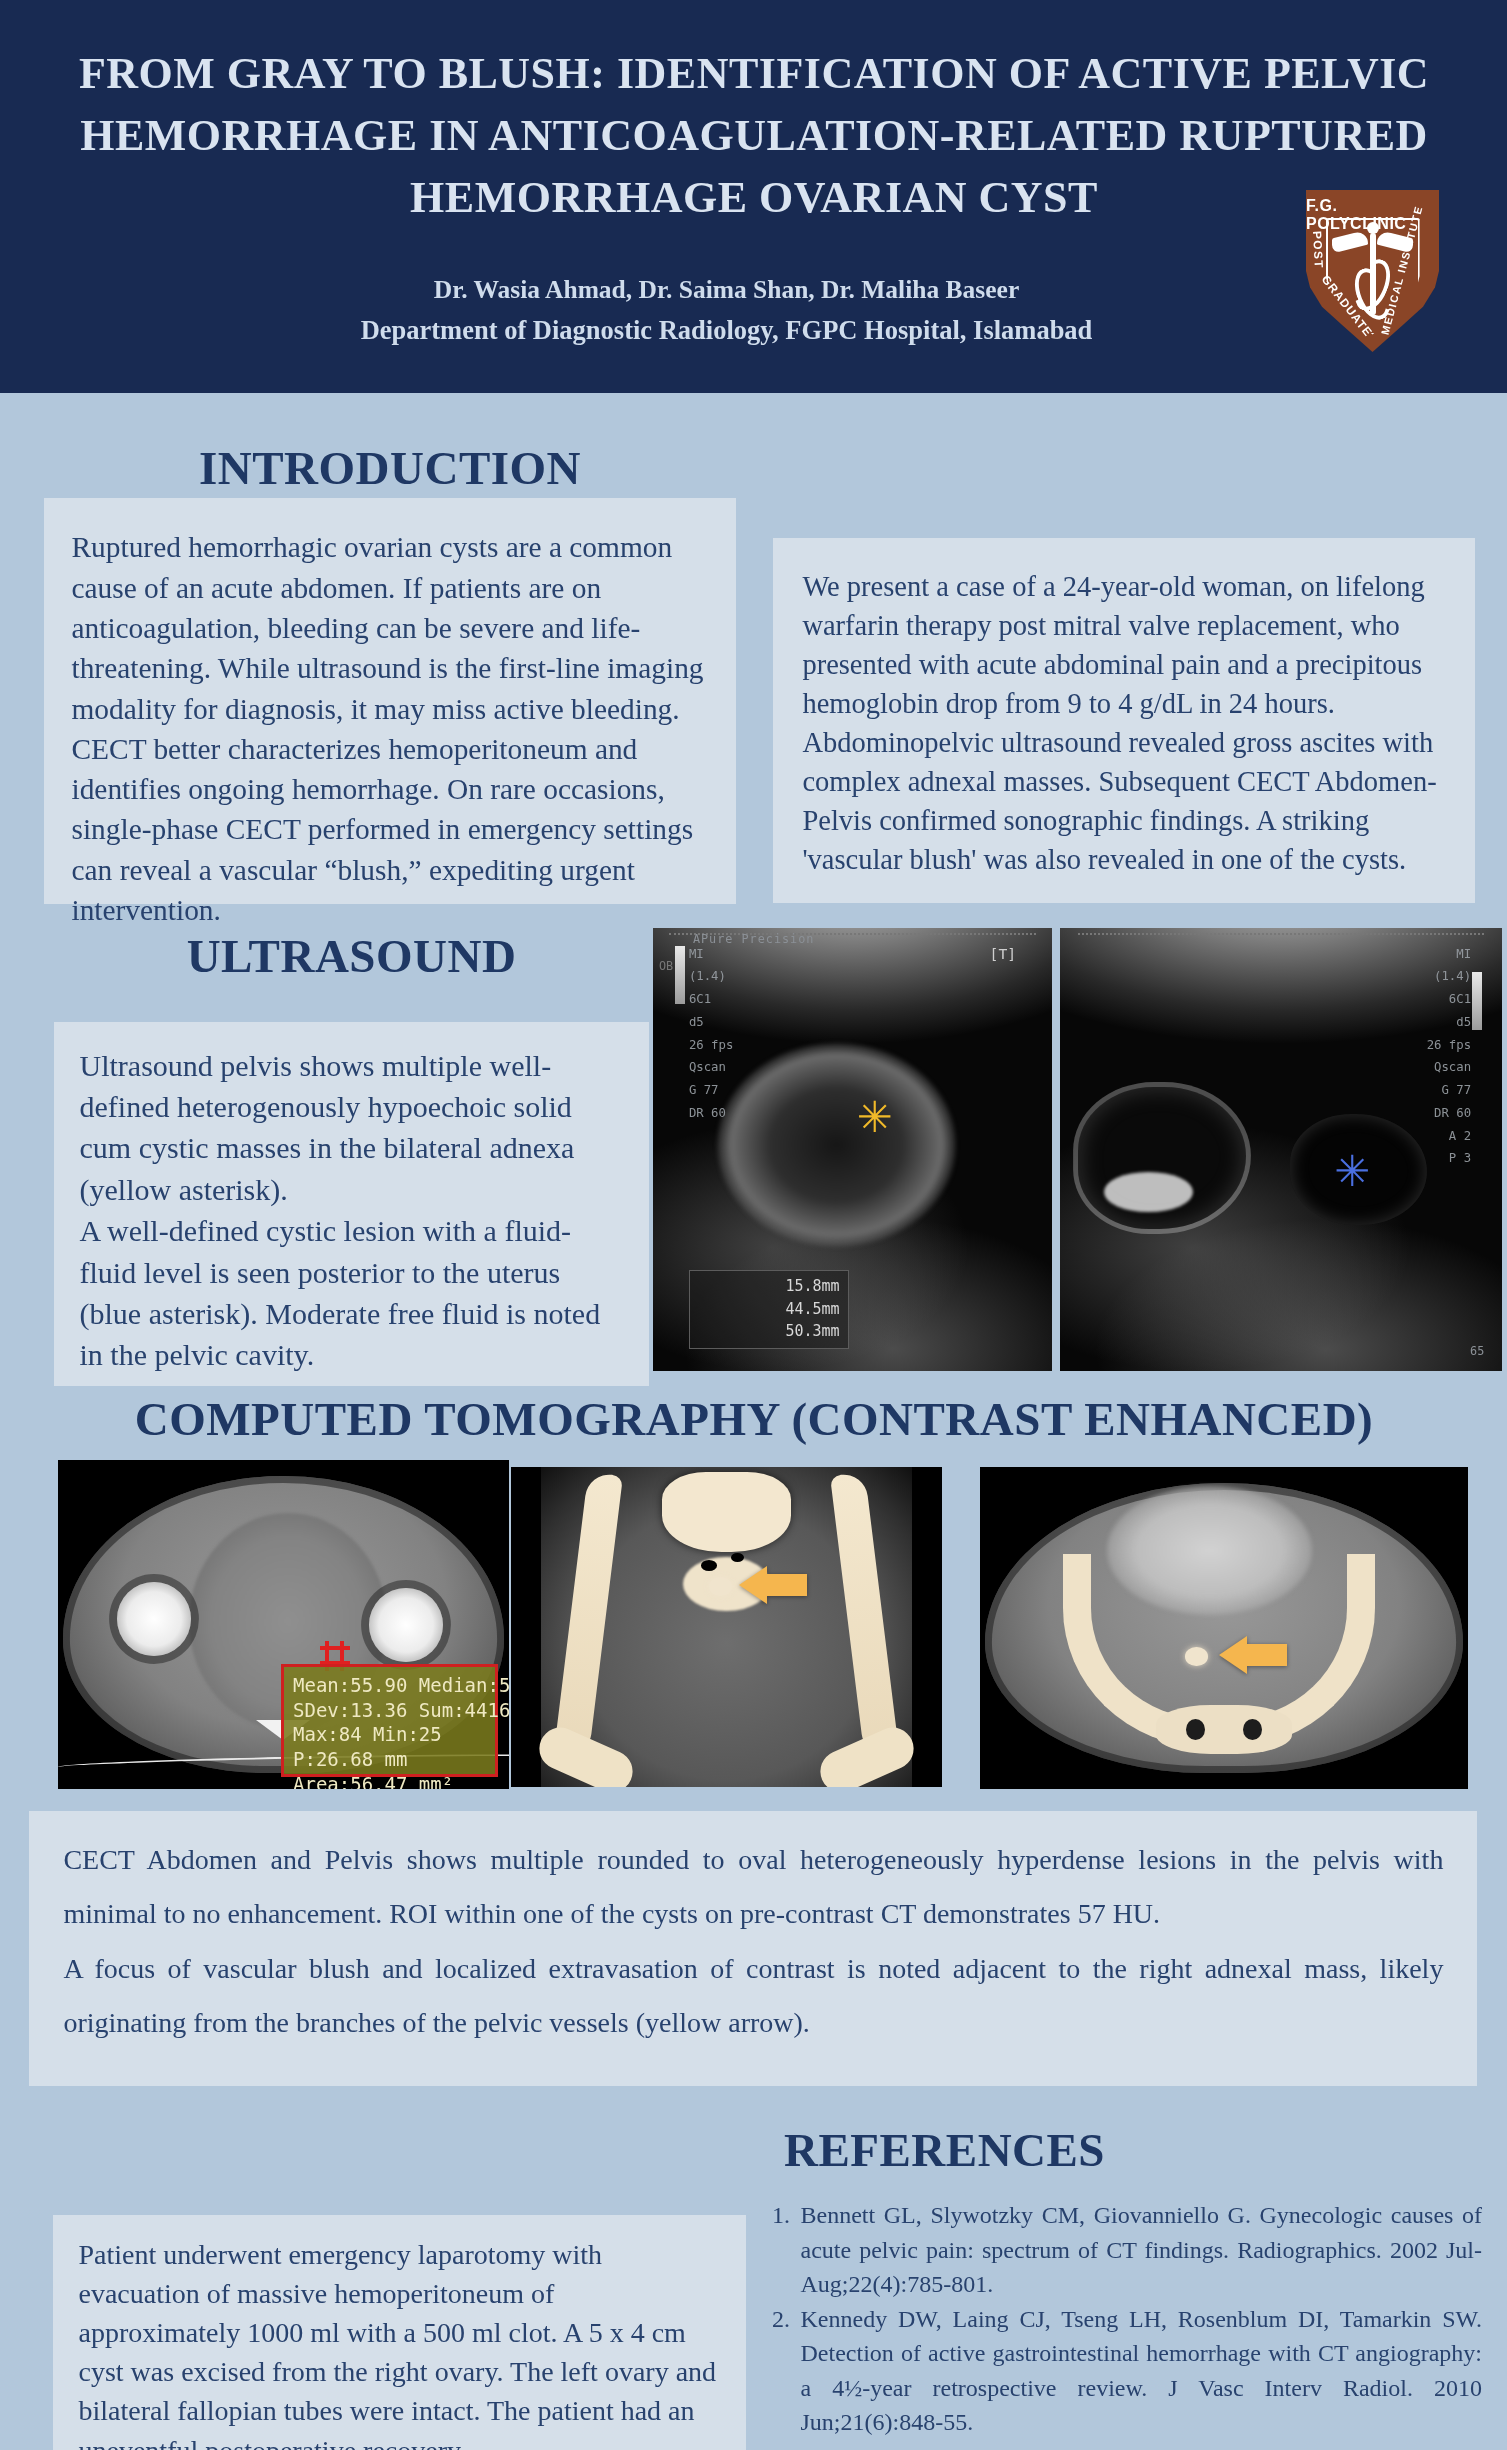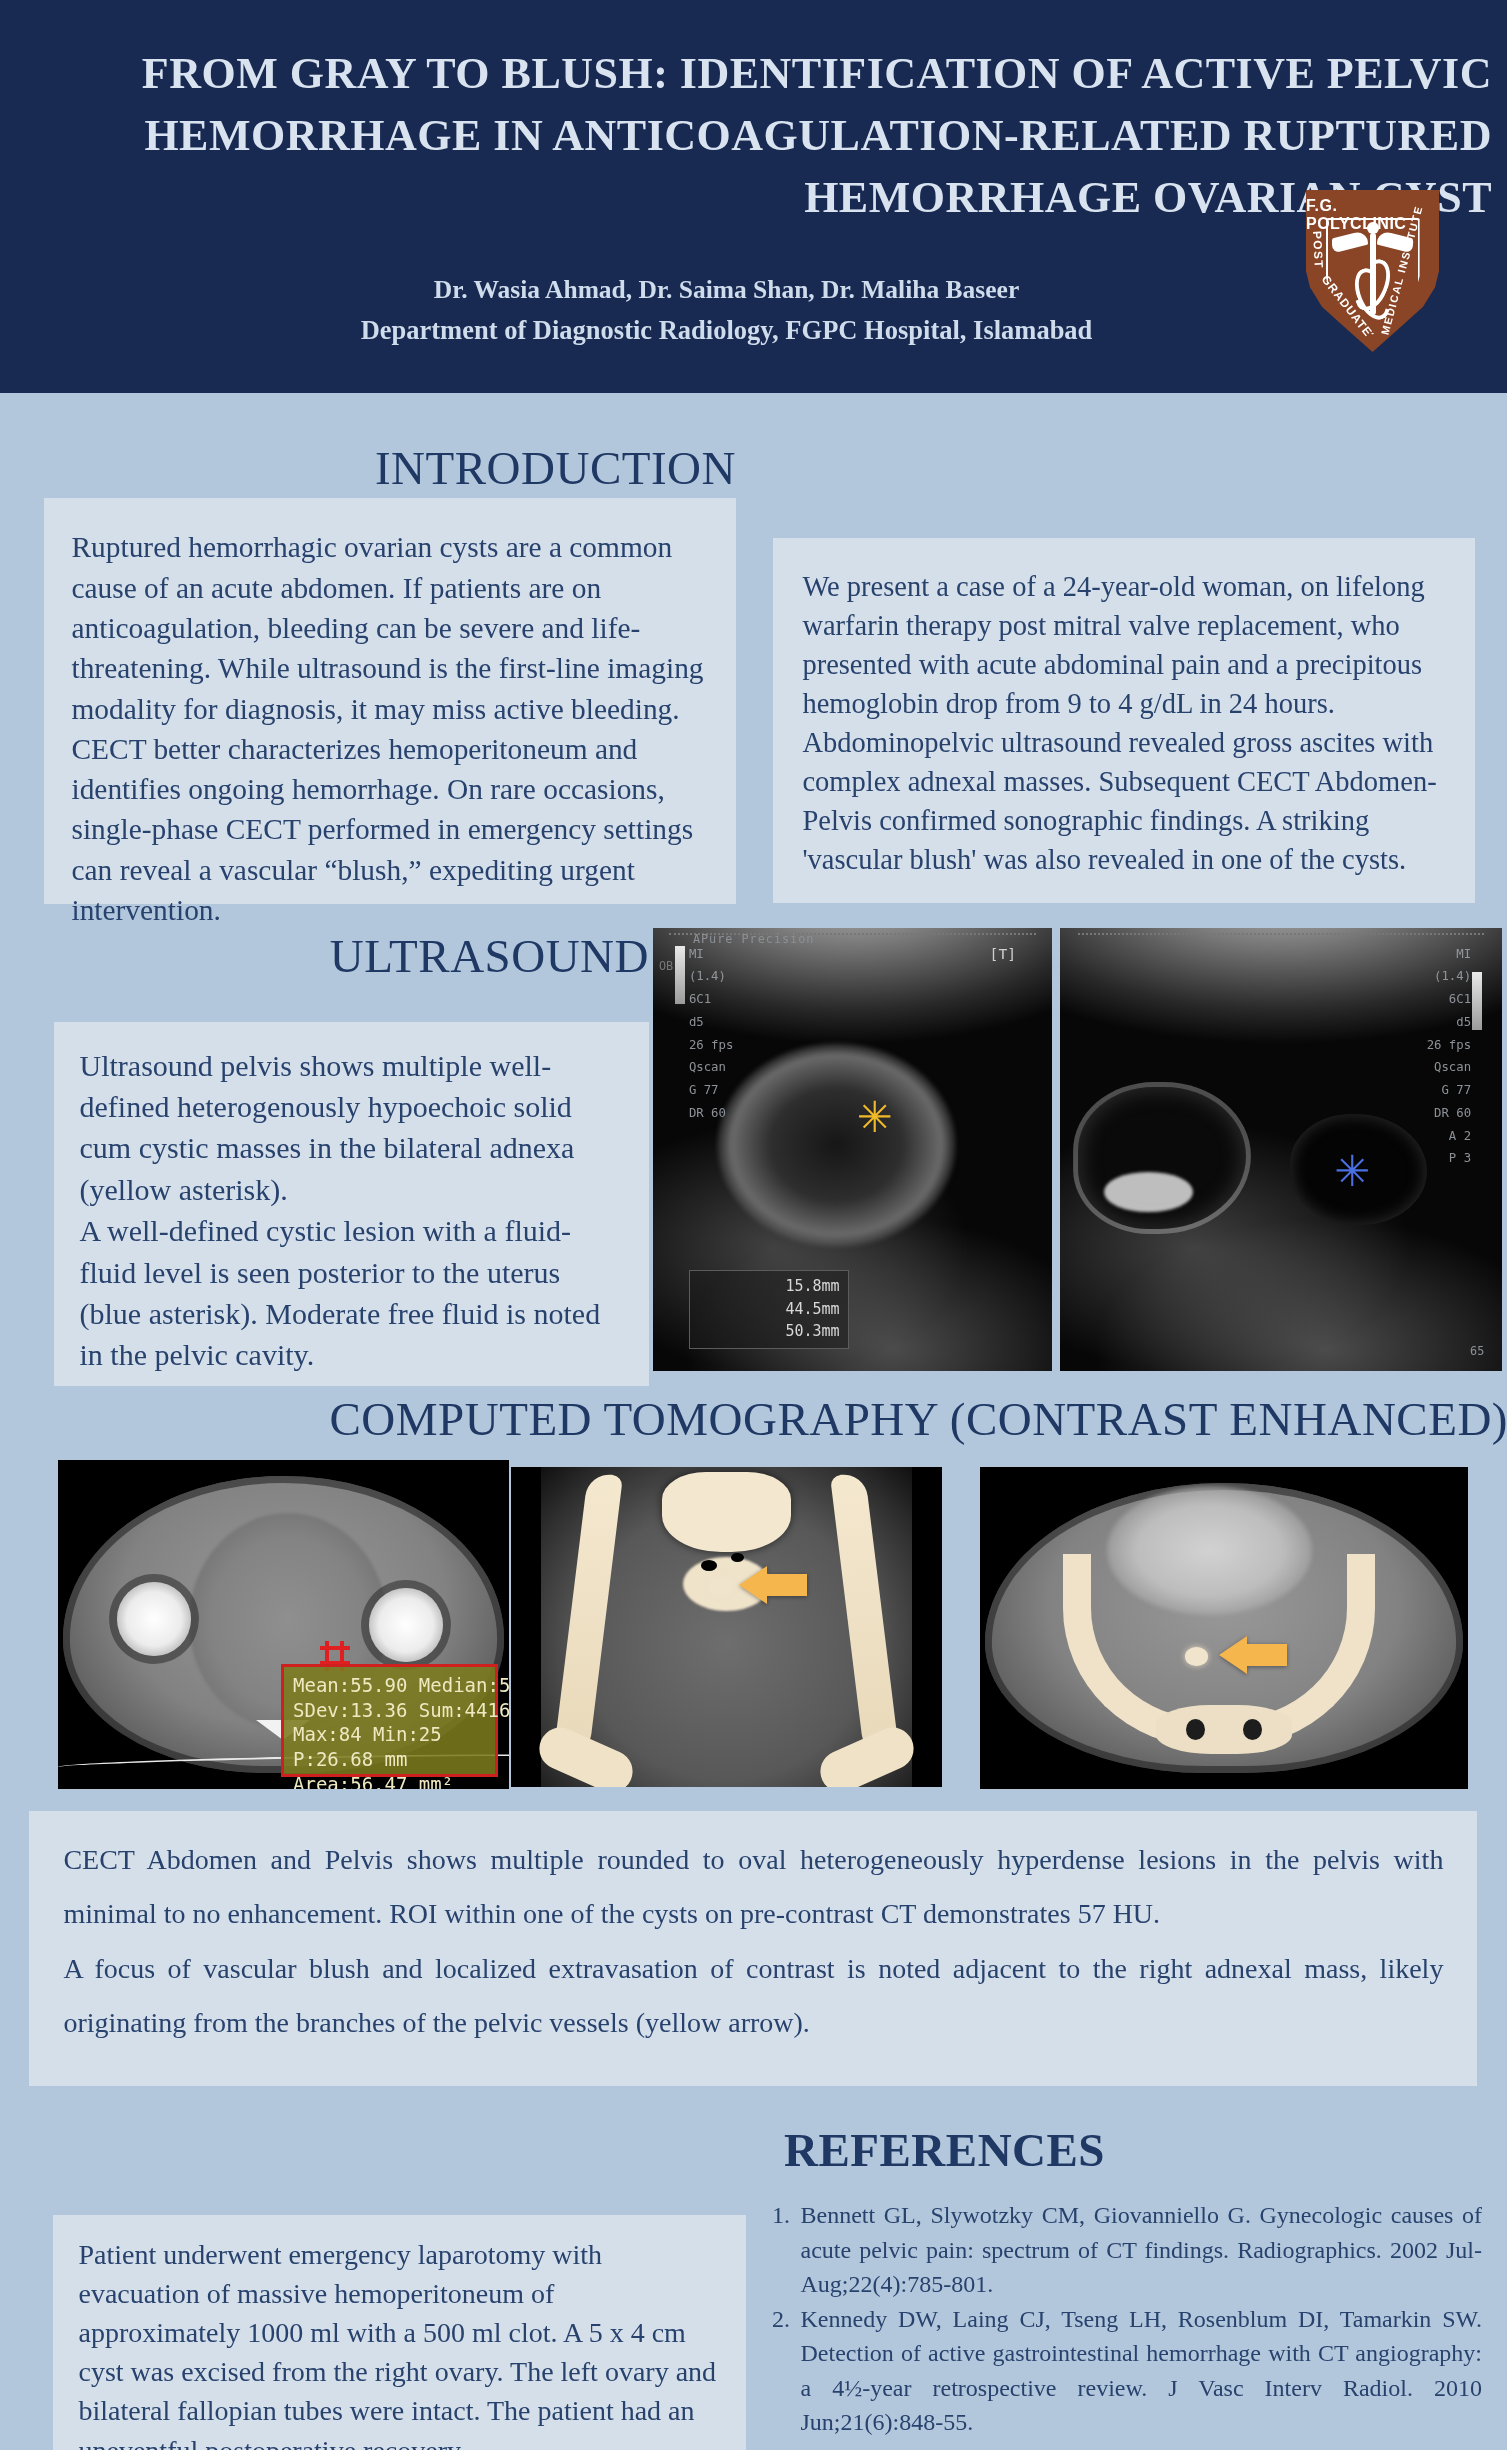--- a/index.html
+++ b/index.html
@@ -4,21 +4,21 @@
 <style>
   * { margin:0; padding:0; box-sizing:border-box; }
   html,body { background:#5a6a7a; }
   .poster {
     position:relative; width:1508px; height:2450px;
     background:#b2c7db; overflow:hidden;
     font-family:"Liberation Serif", serif;
   }
   
   .header { position:absolute; left:0; top:0; width:1508px; height:393px; background:#182a52; }
-  .title-block { position:absolute; left:0; top:43px; width:1492px; text-align:right; }
+  .title-block { position:absolute; left:8px; top:43px; width:1492px; text-align:center; }
   .title-line { font-size:44px; font-weight:bold; color:#d9e3f0; letter-spacing:0.5px; line-height:62px; }
   .authors { position:absolute; left:0; top:275px; width:1453px; text-align:center;
              font-size:25.5px; font-weight:bold; color:#cfdcEC; color:#cfdcec; }
   .dept { position:absolute; left:0; top:315px; width:1453px; text-align:center;
           font-size:26.5px; font-weight:bold; color:#cfdcec; }
   
   .logo { position:absolute; left:1306px; top:190px; width:133px; height:162px;
           background:#8a4527; font-family:"Liberation Sans", sans-serif;
           clip-path:polygon(0% 0%,100% 0%,100% 50%,97% 60%,88% 72%,72% 84%,50% 100%,28% 84%,12% 72%,3% 60%,0% 50%); }
   .logo-top { position:absolute; left:0; top:6.9px; width:100%; text-align:left;
@@ -37,21 +37,21 @@
                 border-radius:14.7px 2px 8.8px 1px; transform:skewY(14deg); }
   .cad-snake1 { position:absolute; left:50%; top:38px; width:31px; height:54px; margin-left:-15.7px;
                 border:4.4px solid #fff; border-radius:50%; border-left-color:transparent; transform:rotate(22deg); }
   .cad-snake2 { position:absolute; left:50%; top:47px; width:31px; height:54px; margin-left:-15.7px;
                 border:4.4px solid #fff; border-radius:50%; border-right-color:transparent; transform:rotate(-22deg); }
   .logo-side { position:absolute; color:#fff; font-weight:bold; font-size:11.8px; letter-spacing:1.5px; white-space:nowrap; }
   .logo-post { left:-6.9px; top:53px; transform:rotate(87deg); }
   .logo-grad { left:3.9px; top:109px; transform:rotate(52deg); letter-spacing:1px; }
   .logo-med  { right:-29.4px; top:74px; transform:rotate(-75deg); font-size:10.8px; }
   
-  .sec-h { position:absolute; font-weight:normal; color:#1f3864; font-size:47px; letter-spacing:0.5px; text-align:right; }
+  .sec-h { position:absolute; font-weight:bold; color:#1f3864; font-size:47px; letter-spacing:0.5px; text-align:center; }
   .tbox { position:absolute; background:#d5dfe9; color:#28426e;margin-top:12px; }
   .h-intro { left:44px; top:441px; width:692px; }
   .box-intro { left:44px; top:486px; width:692px; height:406px; padding:29.4px 27.5px;
                font-size:29.4px; line-height:1.37; }
   .h-case { left:771px; top:441px; width:707px; }
   .box-case { left:773px; top:526px; width:702px; height:365px; padding:28.5px 29.4px;
               font-size:28.5px; line-height:1.37; }
   .h-us { left:54px; top:929px; width:595px; }
   .box-us { left:54px; top:1010px; width:595px; height:364px; padding:22.6px 25.5px;
             font-size:30px; line-height:1.38; }

